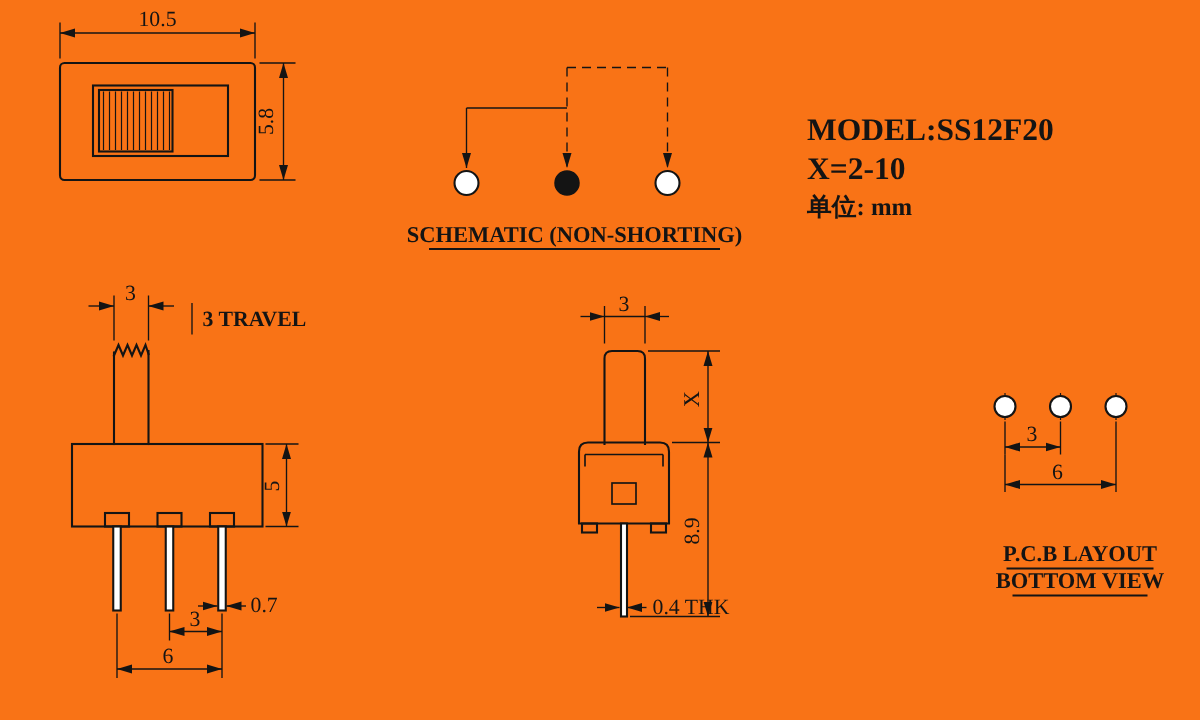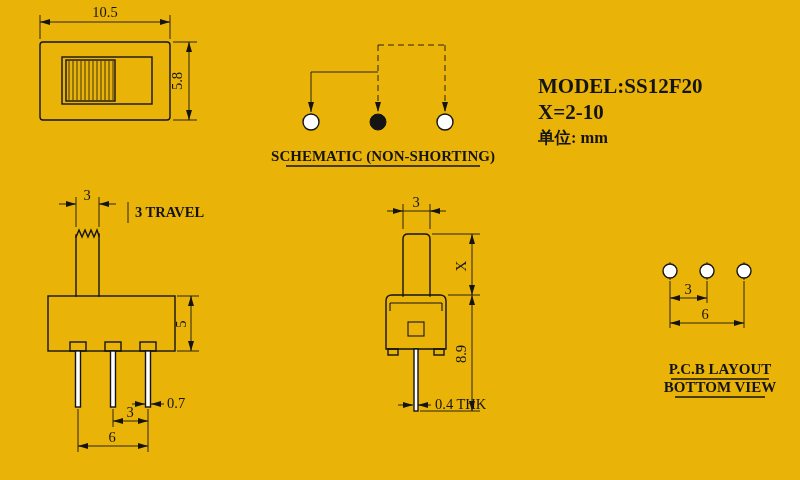--- a/index.html
+++ b/index.html
@@ -1,16 +1,16 @@
 <!DOCTYPE html>
 <html><head>
 <meta charset="utf-8">
 <style>
   html,body{margin:0;padding:0;background:#ffffff;}
-  .sheet{width:800px;height:480px;background:#eab308;position:relative;overflow:hidden;}
+  .sheet{width:800px;height:480px;background:#f97316;position:relative;overflow:hidden;}
   svg{display:block;}
   .ol{stroke:#141414;stroke-width:1.4;fill:none;stroke-linecap:square;}
   .in1{stroke:#141414;stroke-width:1.1;fill:none;}
   .thin{stroke:#141414;stroke-width:0.8;fill:none;}
   .dl{stroke:#141414;stroke-width:0.9;fill:none;}
   .ul{stroke:#141414;stroke-width:1.3;}
   .dash{stroke-dasharray:6 4;}
   .wfill{fill:#ffffff;}
   .bfill{fill:#141414;stroke:#141414;}
   text{font-family:"Liberation Serif","DejaVu Serif",serif;fill:#141414;}

